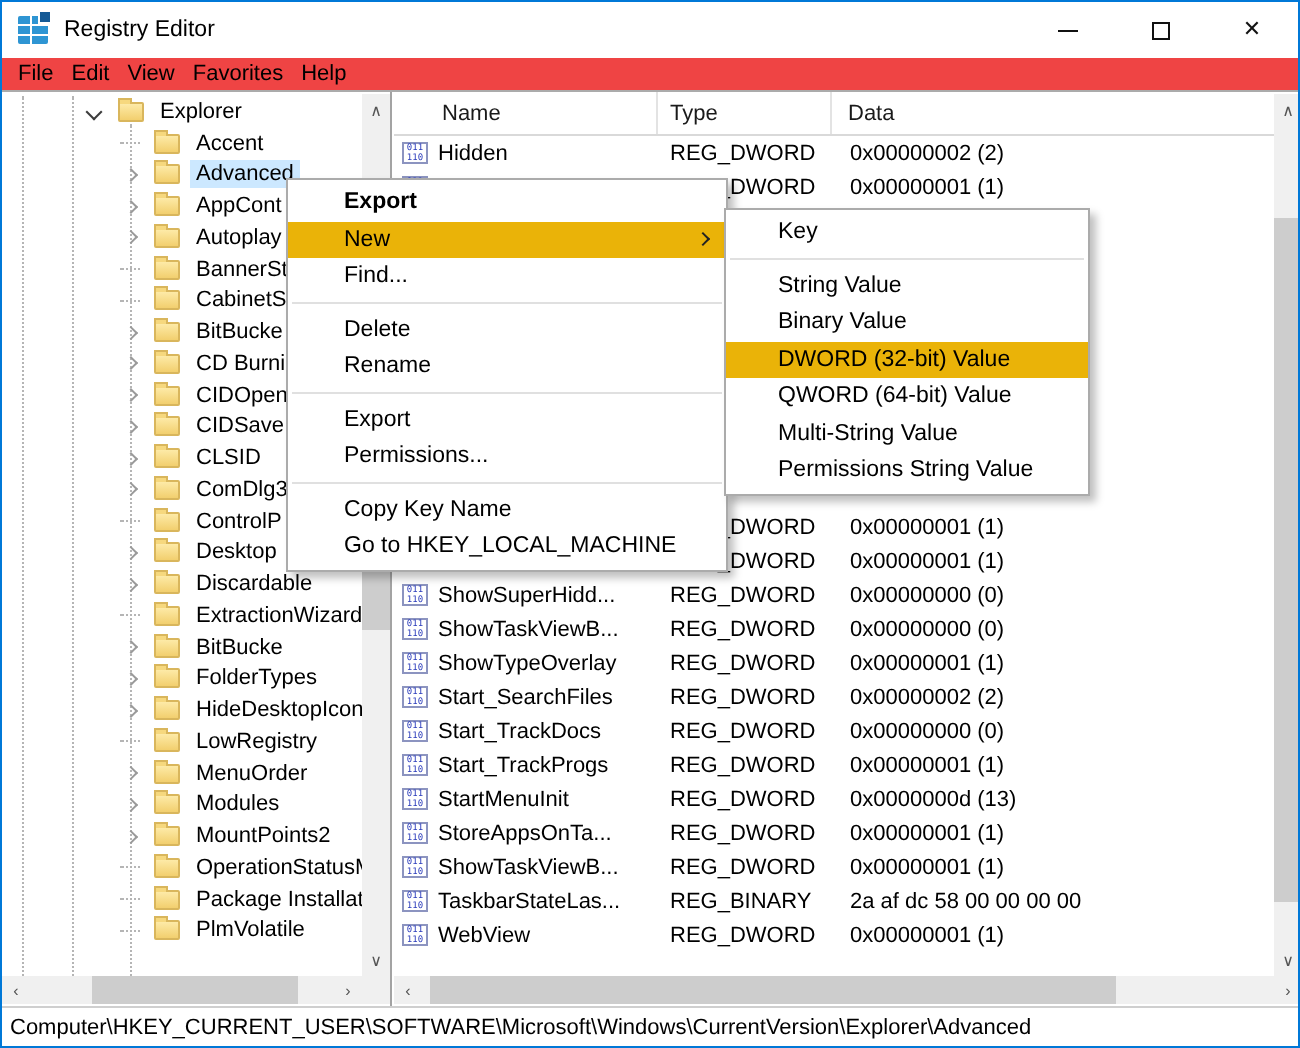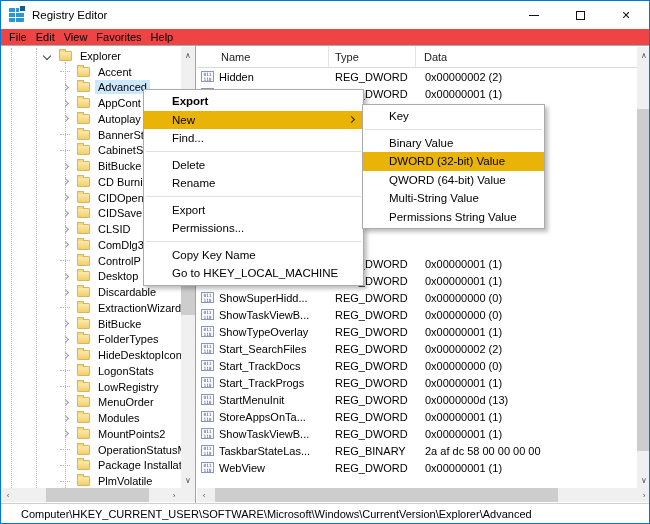--- a/index.html
+++ b/index.html
@@ -84,21 +84,21 @@
   #context-menu { left:142px; top:88px; width:221px; z-index:50; }
   #new-submenu { left:361px; top:103px; width:183px; z-index:60; }
   .mi { height:18.5px; display:flex; align-items:center; padding:0 12px 0 28px; position:relative; }
   #new-submenu .mi { padding-left:26px; }
   .mi.bold { font-weight:bold; }
   .mi.hl { background:#eab308; }
   .sub-arrow { position:absolute; right:9px; top:50%; margin-top:-3px; border-color:#222; }
   .msep { border-top:1px solid #e0e0e0; margin:3.5px 2px; }
   
   .statusbar { position:absolute; left:0; right:0; top:502px; height:21px; border-top:1px solid #cfcfcf;
-    background:#fff; font-size:11px; display:flex; align-items:center; padding-left:20px; white-space:nowrap; overflow:hidden; }
+    background:#fff; font-size:11px; display:flex; align-items:center; padding-left:4px; white-space:nowrap; overflow:hidden; }
 </style>
 </head>
 <body>
 
 <div class="window">
 
   <div class="titlebar">
     <span class="appicon"></span>
     <span class="title-text">Registry Editor</span>
     <div class="caption-btns">
@@ -267,27 +267,20 @@
               <span class="chev"></span>
             </span>
             <span class="folder"></span>
             <span class="tlabel">HideDesktopIcon</span>
           </div>
           <div class="trow l3">
             <span class="twig">
               <span class="conn"></span>
             </span>
             <span class="folder"></span>
-            <span class="tlabel">LogonStats</span>
-          </div>
-          <div class="trow l3">
-            <span class="twig">
-              <span class="conn"></span>
-            </span>
-            <span class="folder"></span>
             <span class="tlabel">LowRegistry</span>
           </div>
           <div class="trow l3">
             <span class="twig">
               <span class="chev"></span>
             </span>
             <span class="folder"></span>
             <span class="tlabel">MenuOrder</span>
           </div>
           <div class="trow l3">
@@ -621,20 +614,23 @@
         <span>Go to HKEY_LOCAL_MACHINE</span>
       </div>
     </div>
 
   <div class="cmenu" id="new-submenu">
       <div class="mi">
         <span>Key</span>
       </div>
       <div class="msep"></div>
       <div class="mi">
+        <span>String Value</span>
+      </div>
+      <div class="mi">
         <span>Binary Value</span>
       </div>
       <div class="mi hl">
         <span>DWORD (32-bit) Value</span>
       </div>
       <div class="mi">
         <span>QWORD (64-bit) Value</span>
       </div>
       <div class="mi">
         <span>Multi-String Value</span>

